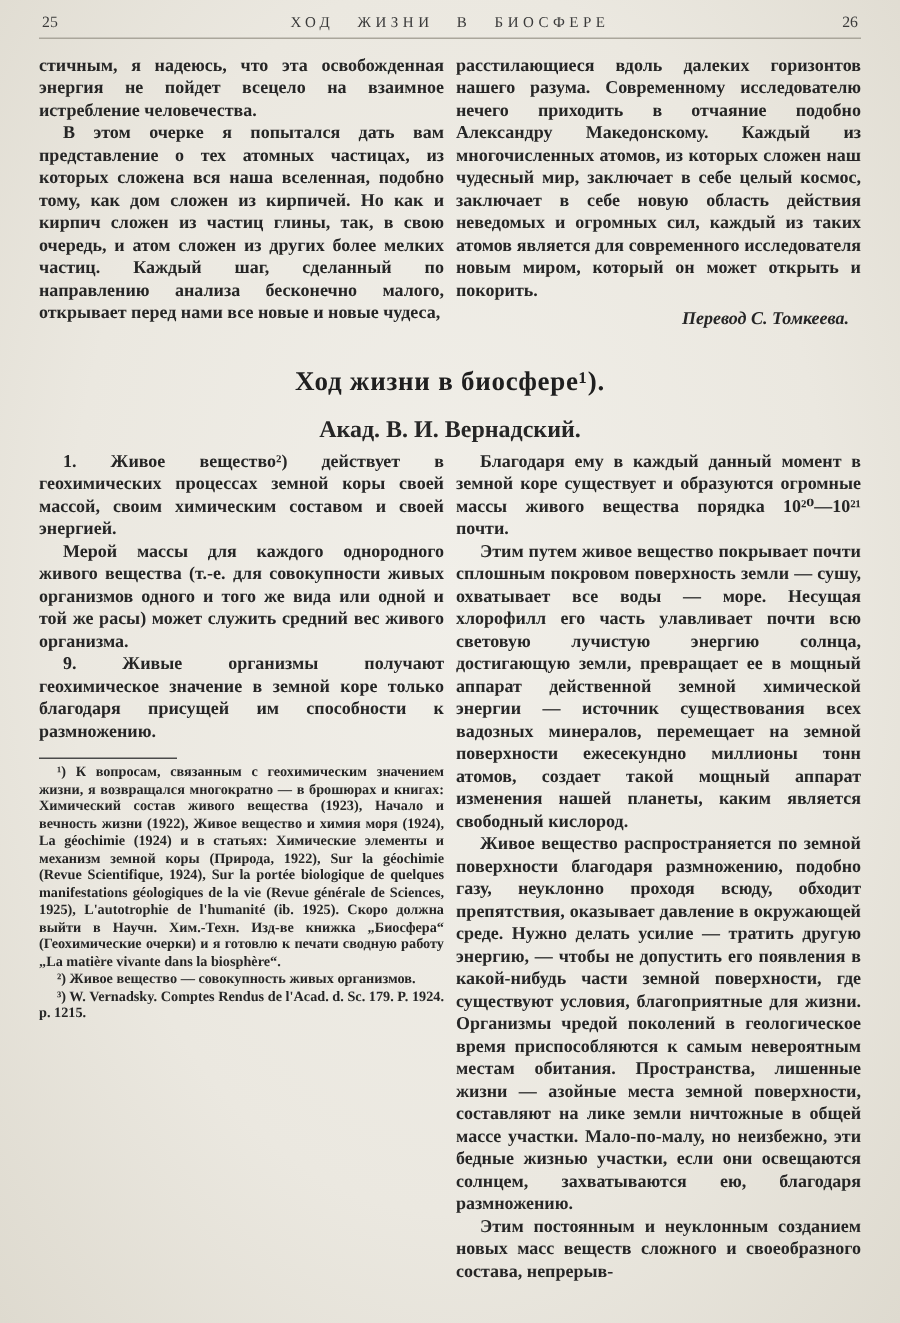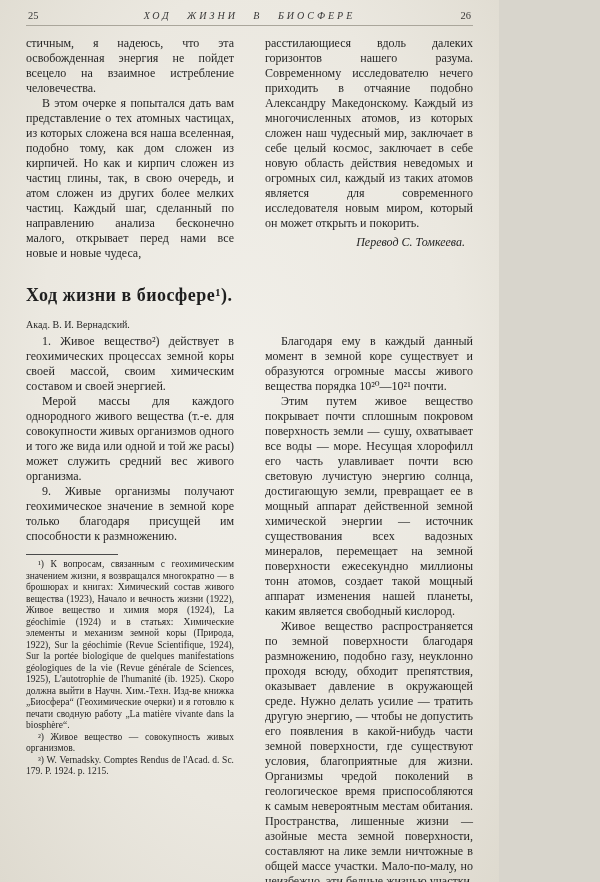--- a/index.html
+++ b/index.html
@@ -4,62 +4,63 @@
 <style>
   html, body { margin: 0; padding: 0; }
   body {
     width: 600px; height: 882px;
     background: #d8d5cc;
     font-family: "Liberation Serif", "DejaVu Serif", serif;
     overflow: hidden;
   }
   .page {
     box-sizing: border-box;
-    width: 499px; height: 882px;
+    width: 600px; height: 882px;
     padding: 8px 26px 10px 26px;
     background: radial-gradient(ellipse at 50% 45%, #f1efe9 0%, #ebe8e0 60%, #dedacf 100%);
     color: #262626;
     overflow: hidden;
   }
   .header {
     display: flex; justify-content: space-between; align-items: baseline;
     font-size: 10px; color: #3a3a3a;
     border-bottom: 1px solid #aaa69b;
     padding: 2px 2px 4px 2px;
     margin-bottom: 10px;
   }
-  .running-title { letter-spacing: 3px; word-spacing: 10px; font-size: 10px; font-style: italic; }
+  .running-title { letter-spacing: 3px; word-spacing: 10px; font-size: 10px; }
   .pagenum { font-size: 10.5px; }
-  .columns { display: flex; gap: 31px; }
+  .columns { display: flex; gap: 8px; font-weight: bold; }
   .col { flex: 1 1 0; min-width: 0; }
   .col p {
     margin: 0;
     font-size: 12px; line-height: 15px;
     text-align: justify;
     text-indent: 16px;
     hyphens: auto;
   }
   .intro .col p:first-child { text-indent: 0; }
   .translator {
     text-align: right !important;
     font-style: italic;
     padding-right: 8px;
     margin-top: 4px !important;
     text-indent: 0 !important;
   }
   .title {
     margin: 24px 0 0 0;
+    text-align: center;
     font-size: 18px; font-weight: bold;
     letter-spacing: 0.5px;
     color: #1f1f1f;
   }
   .author {
     margin: 13px 0 0 0;
-    text-align: left;
-    font-size: 10px; font-weight: normal;
+    text-align: center;
+    font-size: 16px; font-weight: bold;
     color: #262626;
   }
   .main { margin-top: 4px; }
   .footnote-rule {
     width: 92px; height: 0;
     border-top: 1px solid #4a4a4a;
     margin: 10px 0 4px 0;
   }
   .footnotes p {
     font-size: 9.5px; line-height: 11.5px;

